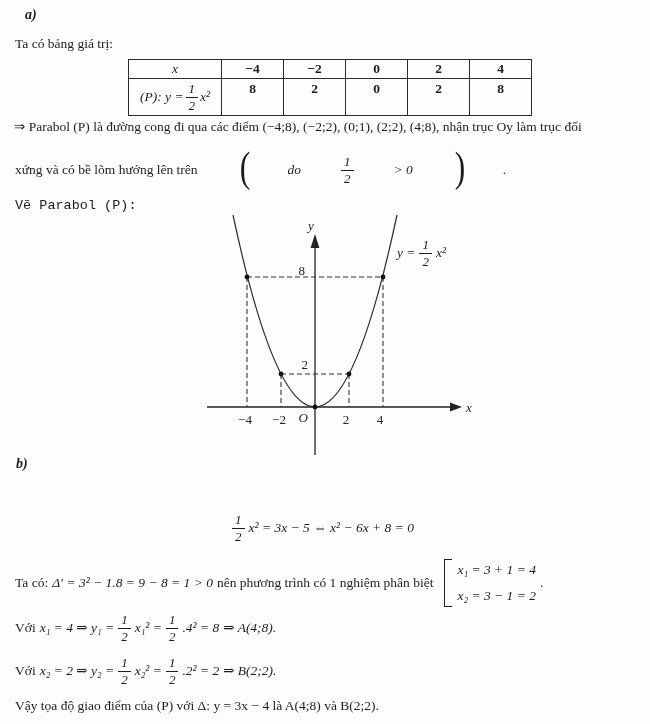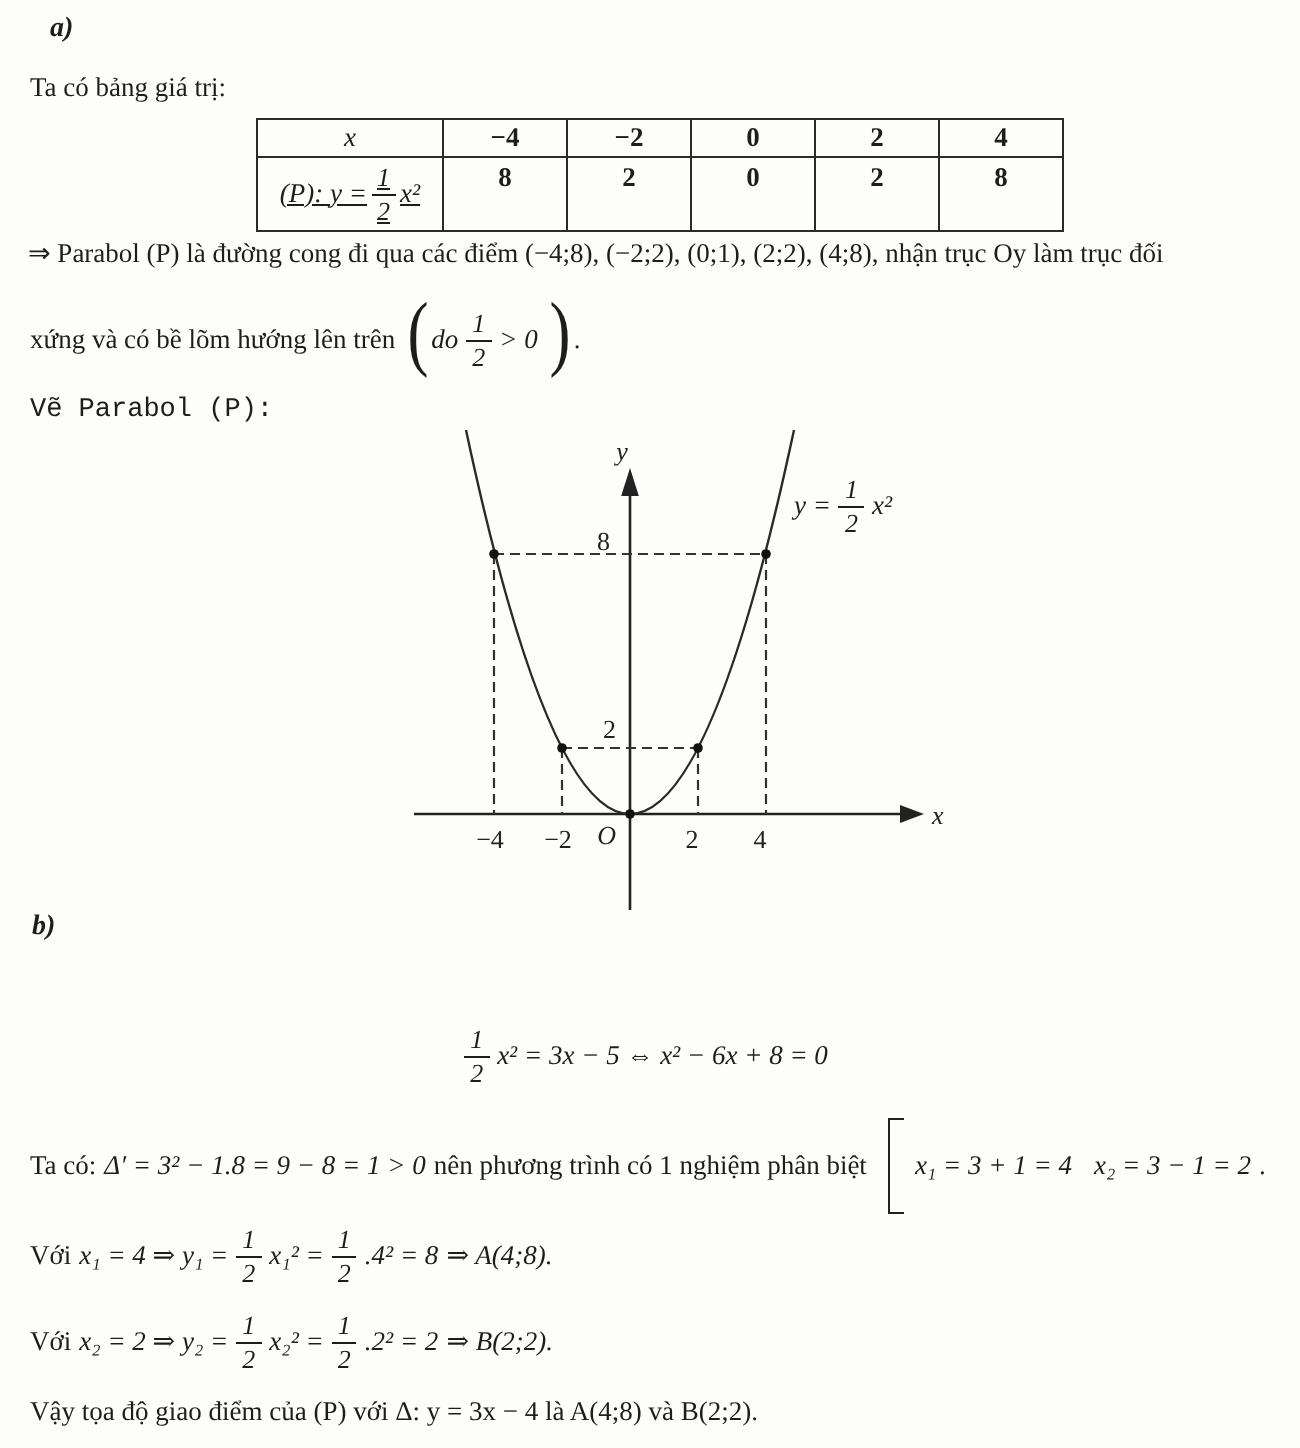--- a/index.html
+++ b/index.html
@@ -22,27 +22,27 @@
             transform:scaleX(0.75);margin:0 0 4px 0;}
   
   .vtable{position:absolute;left:128px;top:59px;border-collapse:collapse;table-layout:fixed;}
   .vtable td{border:1.4px solid #2b2b2b;text-align:center;vertical-align:middle;
              padding:0;font-size:13.5px;}
   .vtable td.c0{width:92px;}
   .vtable td.cn{width:61px;}
   .vtable tr.hrow td{height:18px;font-weight:bold;}
   .vtable tr.hrow td.c0{font-weight:normal;font-style:italic;}
   .vtable tr.vrow td{height:34px;font-weight:bold;vertical-align:top;padding-top:2px;}
-  .vtable tr.vrow td.c0{font-weight:normal;vertical-align:middle;padding-top:0;text-decoration:underline;}
+  .vtable tr.vrow td.c0{font-weight:normal;vertical-align:middle;padding-top:0;}
   .rowlabel{display:flex;align-items:center;justify-content:center;font-style:italic;}
   .rowlabel > *{margin:0 1px;}
   
   .sysbracket{align-self:stretch;width:7px;border:1.6px solid #222;border-right:none;
               margin:1px 5px 1px 7px;}
-  .sys{display:inline-flex;flex-direction:row;gap:11px;line-height:1.1;font-style:italic;}
+  .sys{display:inline-flex;flex-direction:column;gap:11px;line-height:1.1;font-style:italic;}
   .sys span{text-align:left;}
   svg text{fill:#222;font-family:"Liberation Serif","DejaVu Serif",serif;font-size:13px;}
   svg .axit{font-style:italic;}
 </style>
 </head>
 <body>
 
 <div class="page">
 
   <div class="abs bi" style="left:25px;top:6px;">a)</div>
@@ -73,21 +73,21 @@
       <td class="cn">2</td>
       <td class="cn">0</td>
       <td class="cn">2</td>
       <td class="cn">8</td>
     </tr>
   </tbody>
     </table>
 
   <div class="abs" style="left:14px;top:119px;white-space:nowrap;font-family:Liberation Serif, serif;">⇒ Parabol (P) là đường cong đi qua các điểm (−4;8), (−2;2), (0;1), (2;2), (4;8), nhận trục Oy làm trục đối</div>
 
-  <div class="abs mline" style="left:15px;top:145px;height:50px;">
+  <div class="abs mline" style="left:15px;top:145px;height:50px;gap:36px;">
     <span>xứng và có bề lõm hướng lên trên</span>
     <span class="bigparen">(</span>
     <span class="it">do</span>
     <span class="frac">
         <span class="num">1</span>
         <span class="den">2</span>
       </span>
     <span class="it">&gt; 0</span>
     <span class="bigparen">)</span>
     <span>.</span>

